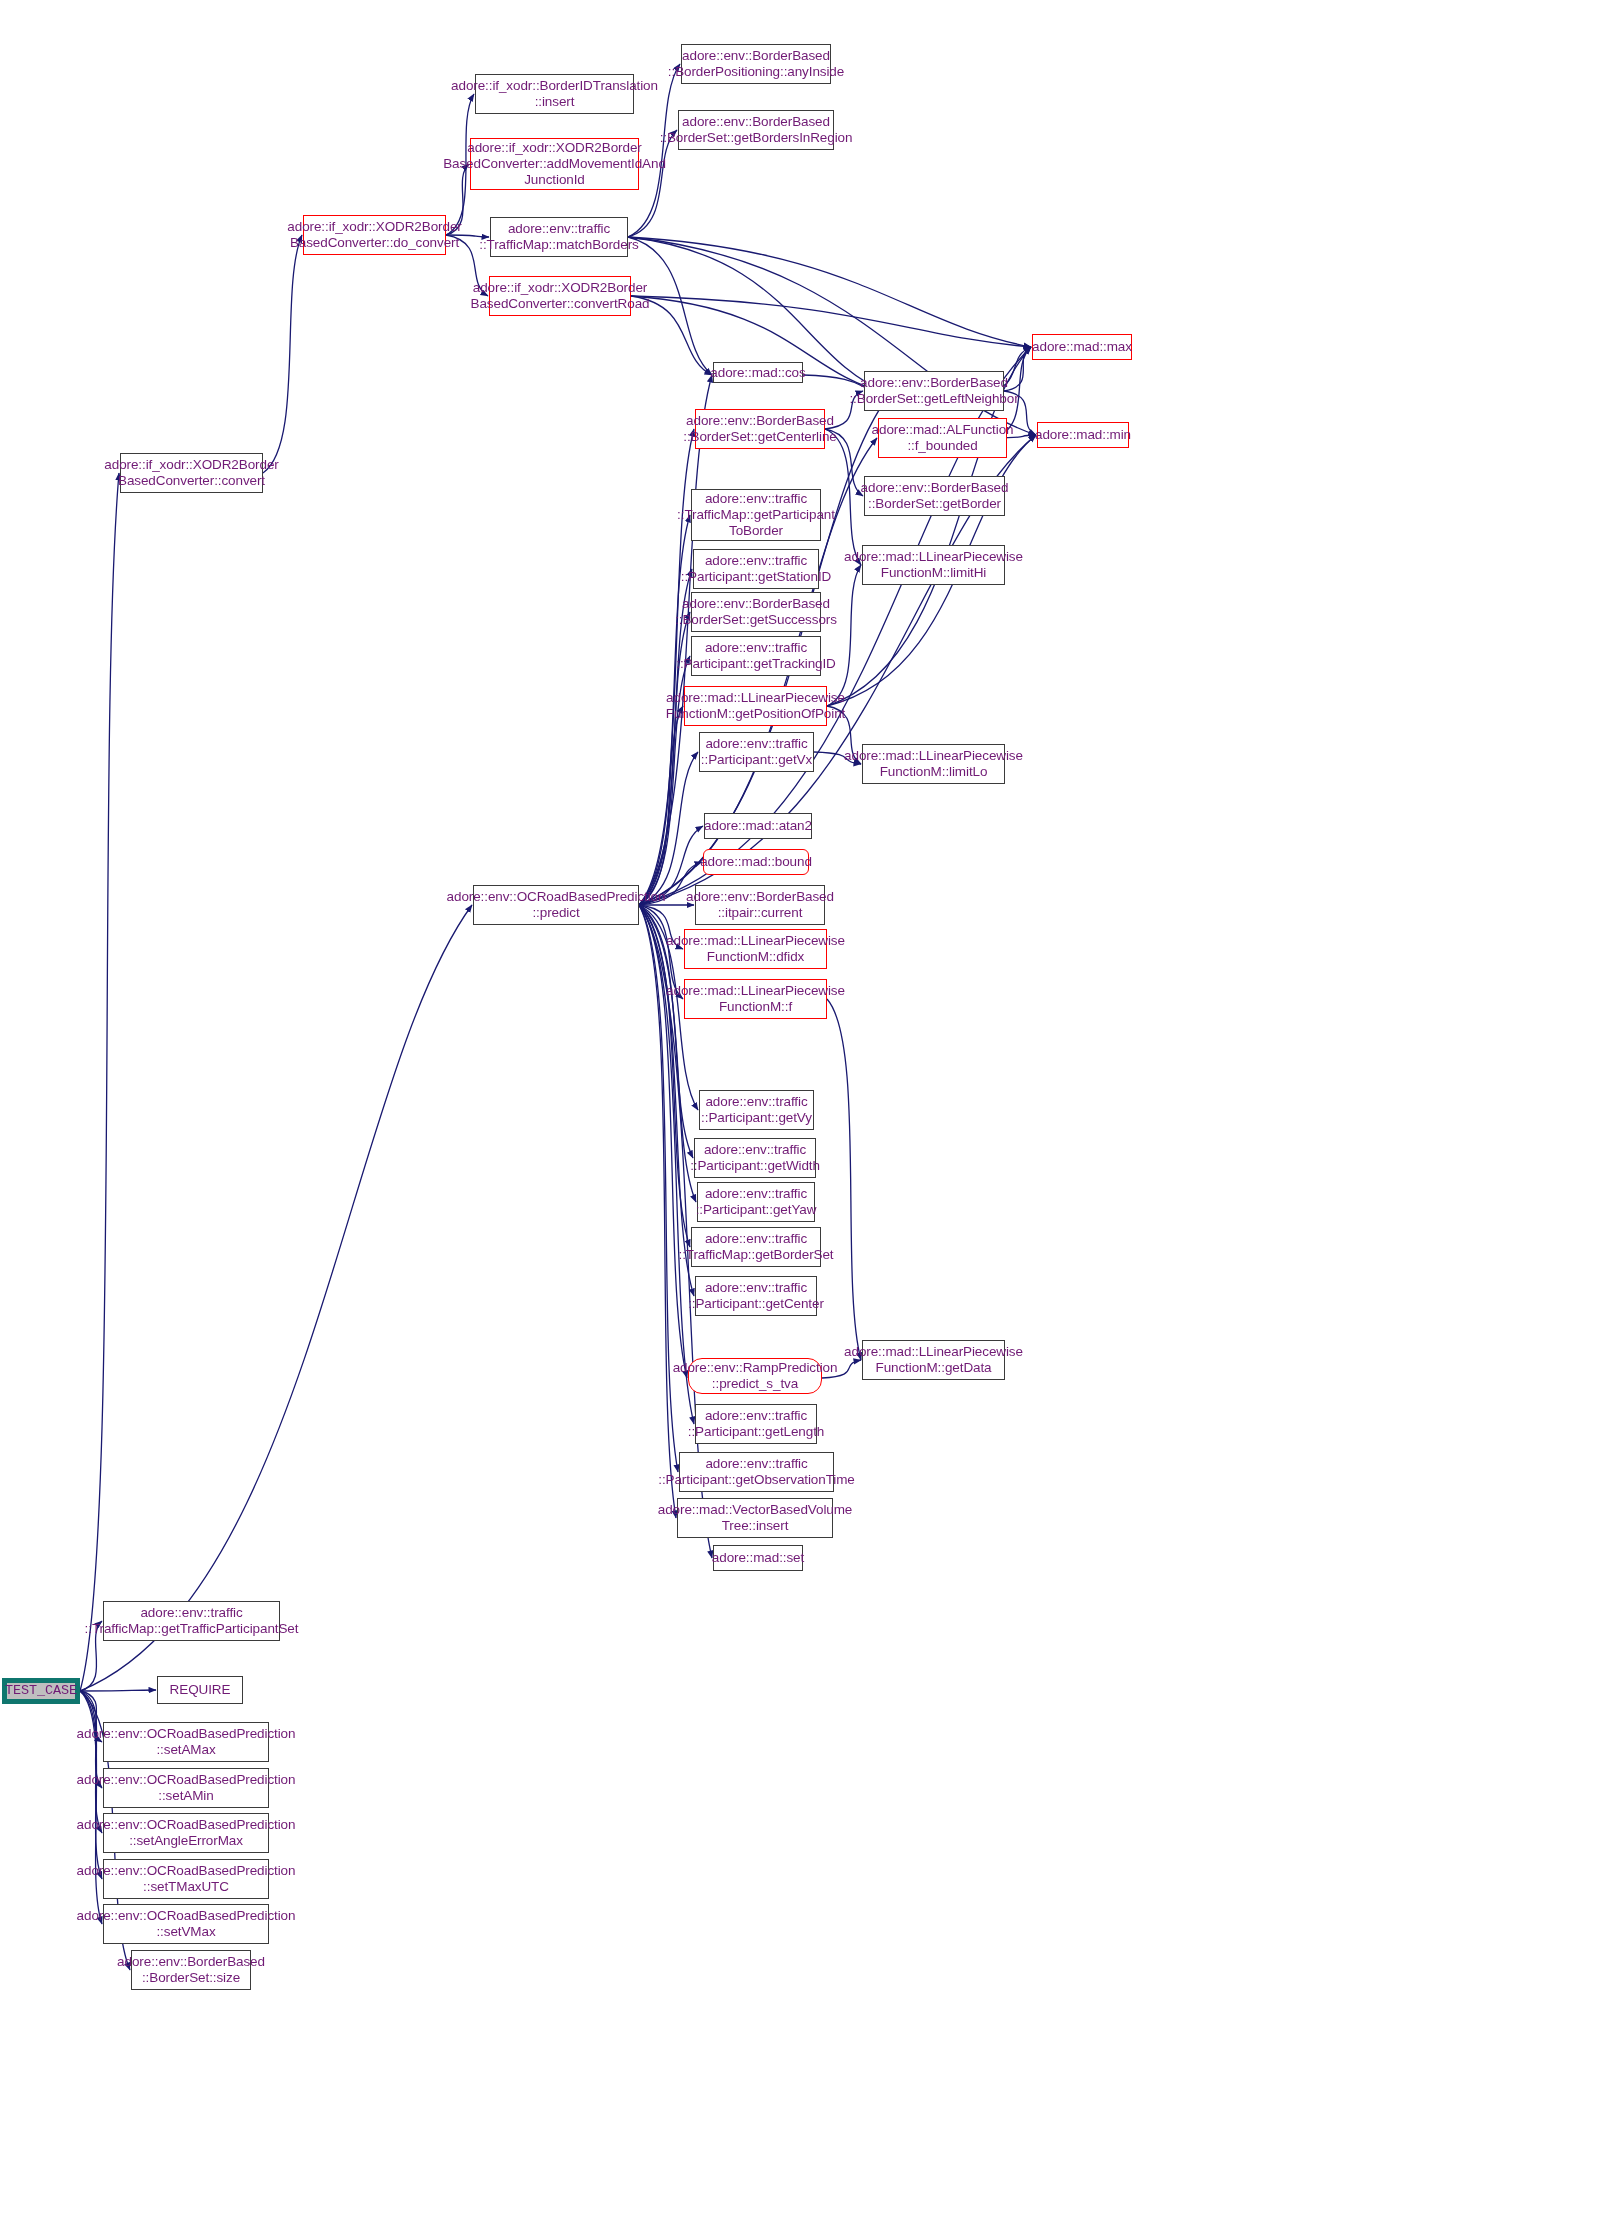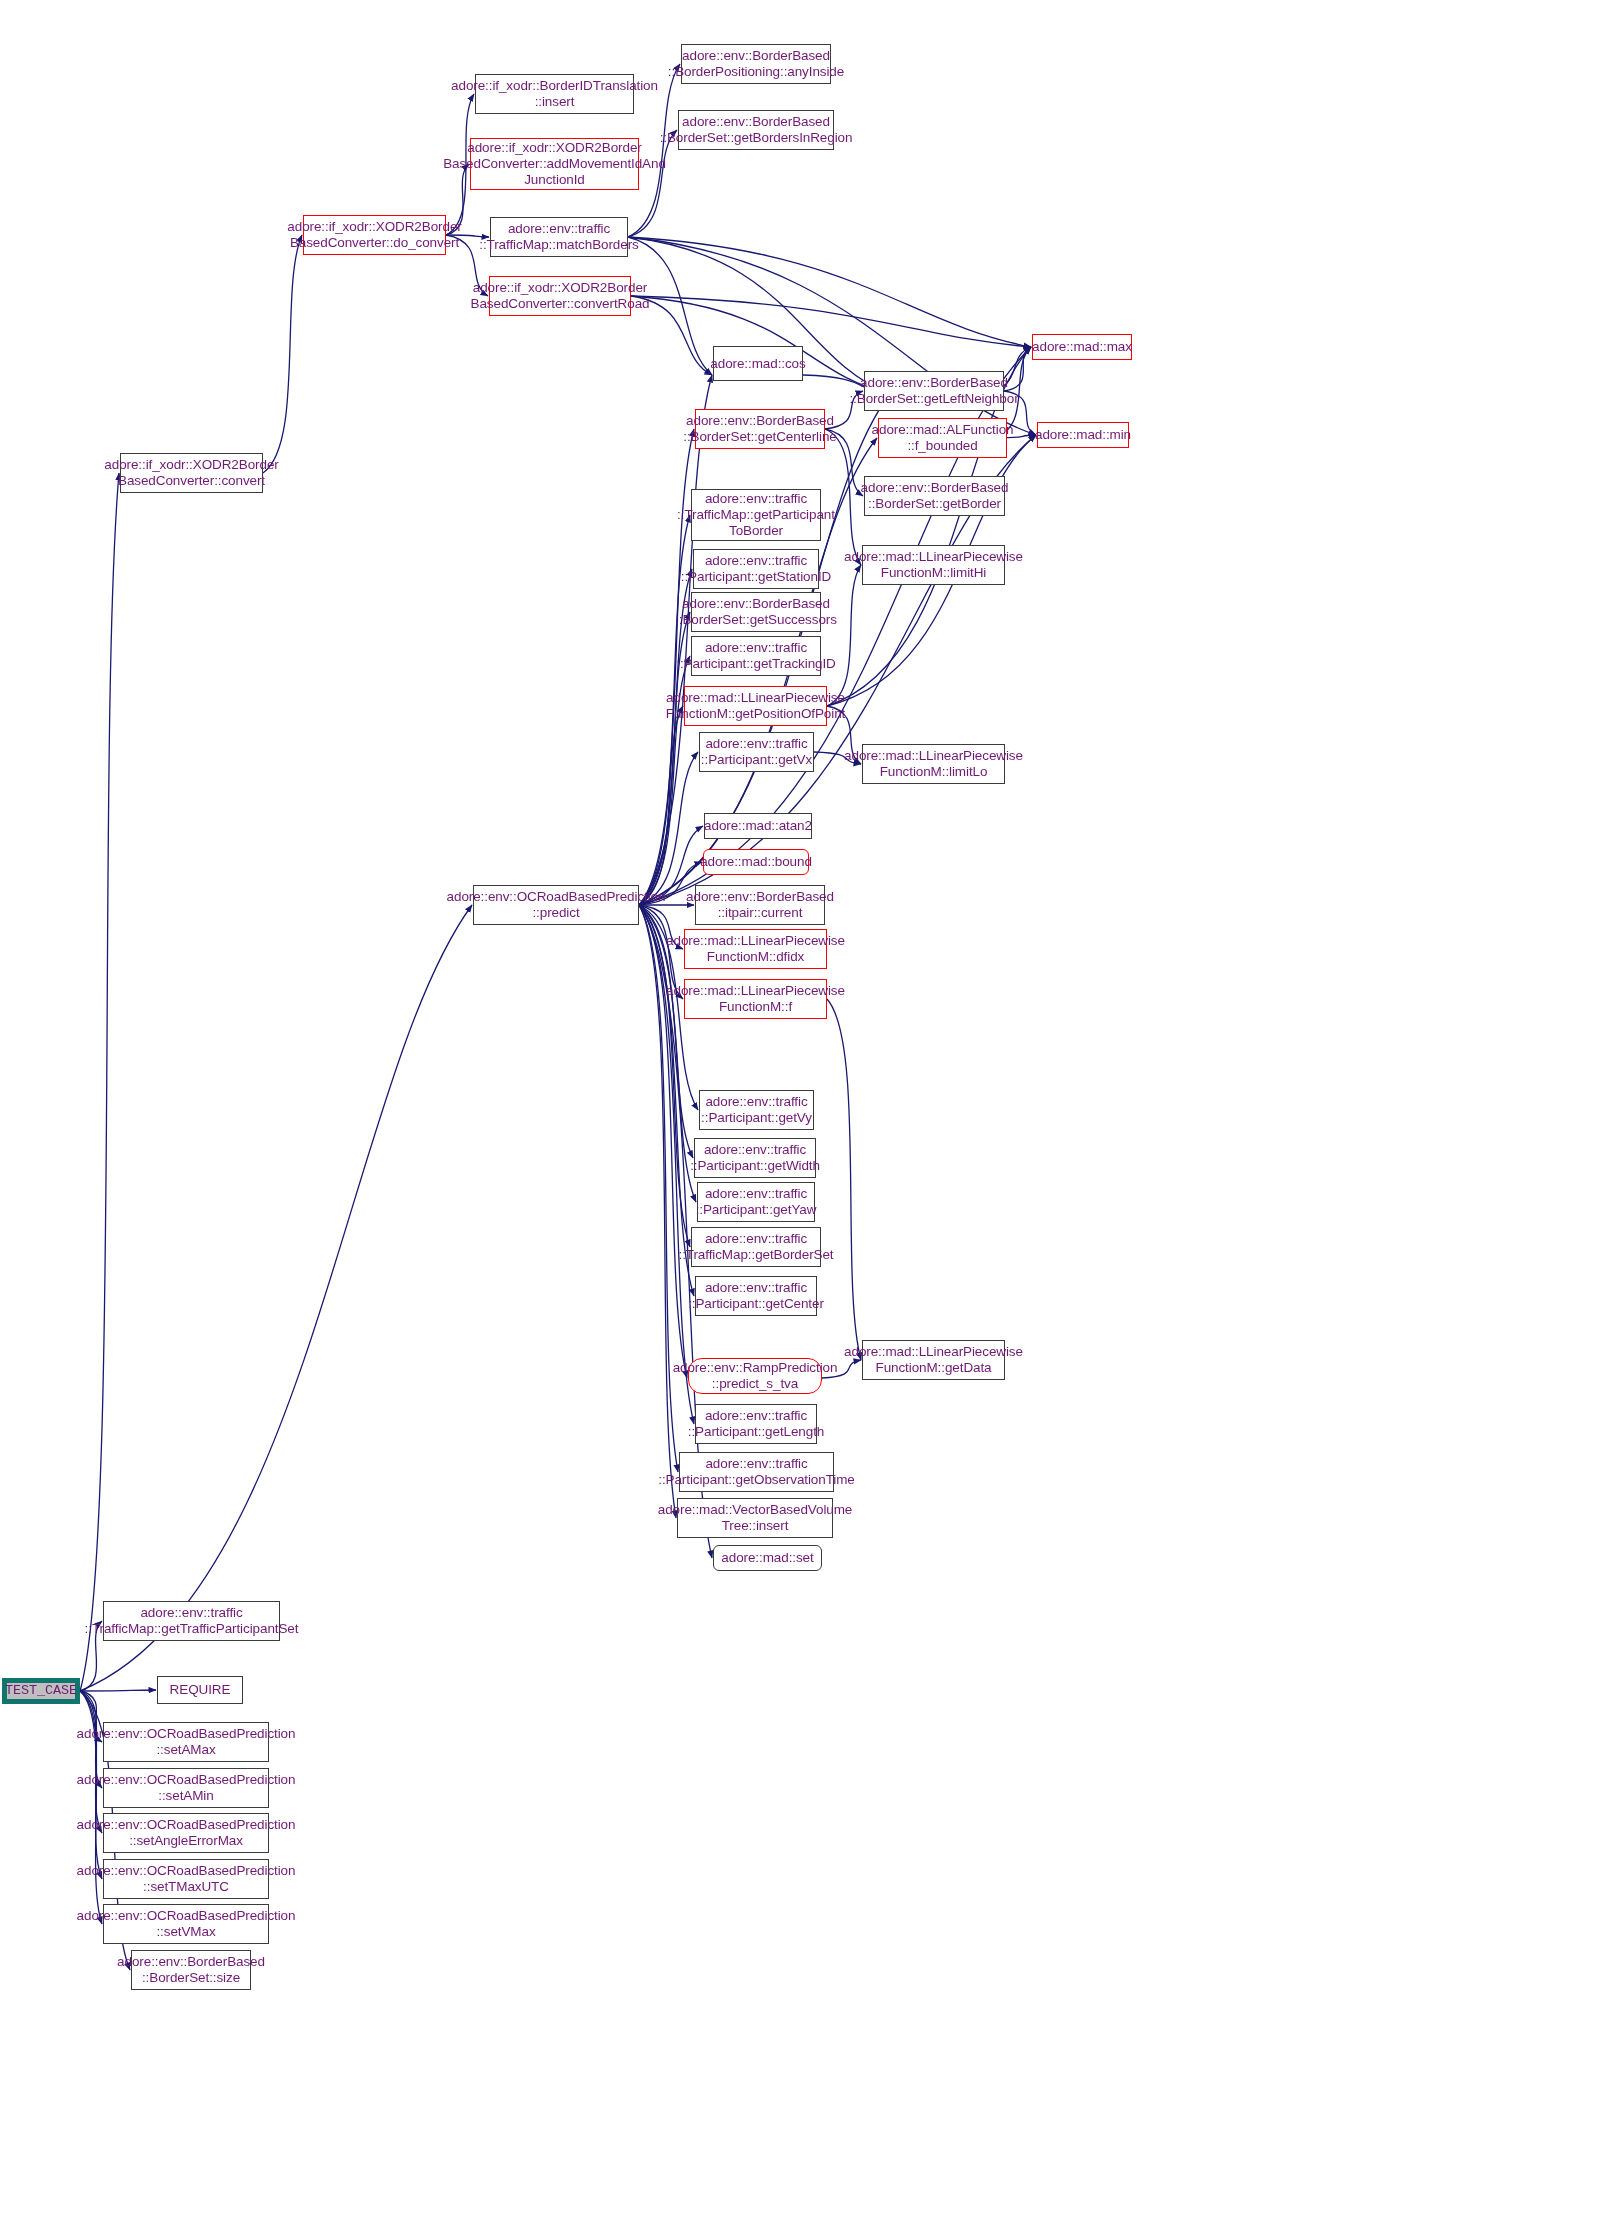--- a/index.html
+++ b/index.html
@@ -138,21 +138,21 @@
 BasedConverter::addMovementIdAnd
 JunctionId</div>
       <div class="node" style="left: 490px; top: 217px; width: 138px; height: 40px;">adore::env::traffic
 ::TrafficMap::matchBorders</div>
       <div class="node red" style="left: 489px; top: 276px; width: 142px; height: 40px;">adore::if_xodr::XODR2Border
 BasedConverter::convertRoad</div>
       <div class="node" style="left: 681px; top: 44px; width: 150px; height: 40px;">adore::env::BorderBased
 ::BorderPositioning::anyInside</div>
       <div class="node" style="left: 678px; top: 110px; width: 156px; height: 40px;">adore::env::BorderBased
 ::BorderSet::getBordersInRegion</div>
-      <div class="node" style="left: 713px; top: 346px; width: 90px; height: 35px;">adore::mad::cos</div>
+      <div class="node" style="left: 713px; top: 362px; width: 90px; height: 21px;">adore::mad::cos</div>
       <div class="node" style="left: 891px; top: 381px; width: 88px; height: 26px;">adore::mad::sin</div>
       <div class="node red" style="left: 1032px; top: 334px; width: 100px; height: 26px;">adore::mad::max</div>
       <div class="node red" style="left: 1037px; top: 422px; width: 92px; height: 26px;">adore::mad::min</div>
       <div class="node" style="left: 864px; top: 371px; width: 140px; height: 40px;">adore::env::BorderBased
 ::BorderSet::getLeftNeighbor</div>
       <div class="node red" style="left: 878px; top: 418px; width: 129px; height: 40px;">adore::mad::ALFunction
 ::f_bounded</div>
       <div class="node red" style="left: 695px; top: 409px; width: 130px; height: 40px;">adore::env::BorderBased
 ::BorderSet::getCenterline</div>
       <div class="node" style="left: 864px; top: 476px; width: 141px; height: 40px;">adore::env::BorderBased
@@ -197,15 +197,15 @@
       <div class="node" style="left: 862px; top: 1340px; width: 143px; height: 40px;">adore::mad::LLinearPiecewise
 FunctionM::getData</div>
       <div class="node red" style="left: 688px; top: 1358px; width: 134px; height: 36px; border-radius: 14px;">adore::env::RampPrediction
 ::predict_s_tva</div>
       <div class="node" style="left: 695px; top: 1404px; width: 122px; height: 40px;">adore::env::traffic
 ::Participant::getLength</div>
       <div class="node" style="left: 679px; top: 1452px; width: 155px; height: 40px;">adore::env::traffic
 ::Participant::getObservationTime</div>
       <div class="node" style="left: 677px; top: 1498px; width: 156px; height: 40px;">adore::mad::VectorBasedVolume
 Tree::insert</div>
-      <div class="node" style="left: 713px; top: 1545px; width: 109px; height: 26px; border-radius: 6px;">adore::mad::set</div>
+      <div class="node" style="left: 713px; top: 1545px; width: 90px; height: 26px;">adore::mad::set</div>
     </div>
 </div>
 
 </body></html>

